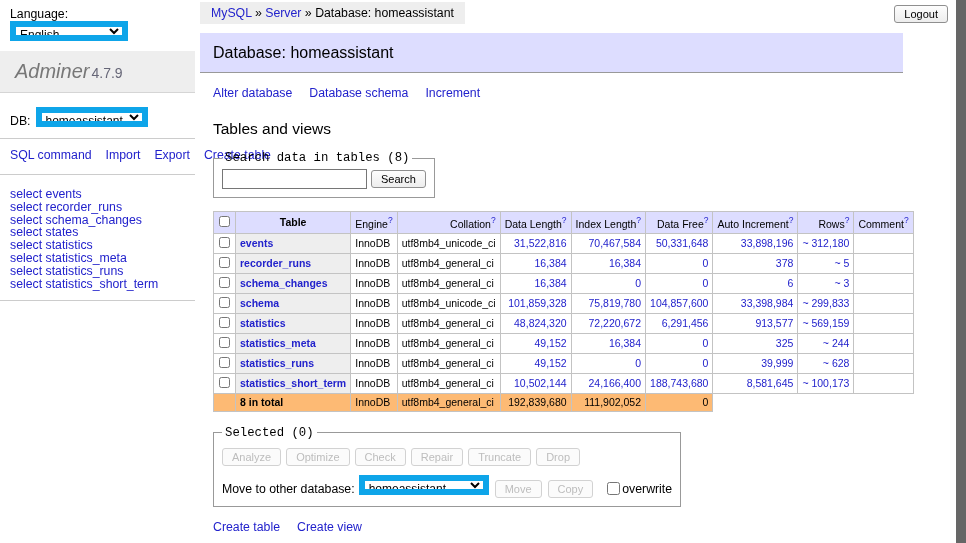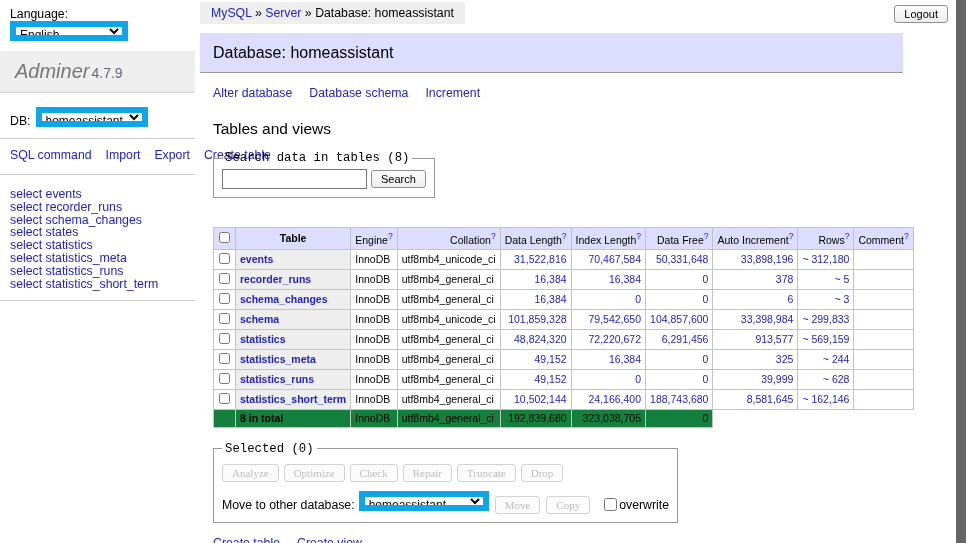--- a/index.html
+++ b/index.html
@@ -9,21 +9,21 @@
     background:#fff; color:#000;
     font-family:"Liberation Sans","DejaVu Sans",sans-serif; font-size:12.3px;
   }
   a { color:#2222cc; text-decoration:none; cursor:pointer; }
   hr { border:0; border-top:1px solid #ccc; margin:8px 0; }
   button {
     font-family:inherit; font-size:11px; color:#000;
     padding:2px 9px; background:linear-gradient(#fdfdfd,#ededed);
     border:1px solid #8f8f8f; border-radius:3px;
   }
-  button:disabled { color:#bdbdbd; border-color:#d2d2d2; background:#fbfbfb;font-family:Liberation Serif, serif; }
+  button:disabled { color:#bdbdbd; border-color:#d2d2d2; background:#fbfbfb; }
   select {
     font-family:inherit; font-size:12px; border:6px solid #0ea5e9; background:#fff; height:20px;
   }
   input[type=text] { border:1px solid #767676; height:20px; font-family:inherit; font-size:12px; padding:1px 3px; }
 
   
   .sidebar { position:absolute; left:0; top:0; width:195px; }
   .lang-row { padding:7px 0 0 10px; }
   .lang-row label { margin-right:14px; }
   .lang-row select { width:118px; }
@@ -53,34 +53,34 @@
   }
   .content { padding-left:13px; }
   p.links { margin:13px 0 0; }
   p.links a { margin-right:17px; }
   h3 { font-size:15.5px; font-weight:normal; margin:20px 0 13px; }
 
   fieldset { display:inline-block; border:1px solid #999; margin:0; padding:4px 8px 8px; }
   legend { padding:0 3px;font-family:Liberation Mono, monospace; }
   .search-fs input { width:145px; margin-right:4px; }
 
-  table.db-tables { border-collapse:collapse; margin-top:29px; font-size:10.5px; }
+  table.db-tables { border-collapse:collapse; margin-top:13px; font-size:10.5px; }
   .db-tables td, .db-tables th { border:1px solid #c3c3c3; padding:2px 4px; white-space:nowrap; line-height:13px; }
   .db-tables thead td { background:#ddf; text-align:right; }
   .db-tables thead td.col-table { font-weight:bold; text-align:center; }
   .db-tables tbody th { background:#eee; text-align:left; }
   .db-tables tbody th a { font-weight:bold; }
   .db-tables .chk { text-align:center; width:18px; }
   .db-tables .chk input { margin:1px; width:11px; height:11px; }
   .db-tables .num { text-align:right; }
   .db-tables sup a { font-size:8.5px; }
   .col-table{width:118px} .col-engine{width:42px} .col-collation{width:98px}
   .col-dlen{width:72px} .col-ilen{width:74px} .col-dfree{width:64px}
   .col-auto{width:80px} .col-rows{width:60px} .col-comment{width:56px}
-  tr.total td { background:#15803d; }
+  tr.total td { background:#fdba74; }
   tr.total .total-name { font-weight:bold; }
 
   .selected-fs { margin-top:14px; }
   .btn-row { margin:4px 0 9px; }
   .btn-row button { margin-right:5px; }
   .move-row { white-space:nowrap; }
   .move-row select { width:130px; margin-left:4px; }
   .move-row button { margin-left:6px; }
   .move-row .ovr { margin-left:10px; }
   .move-row input[type=checkbox] { vertical-align:-2px; margin-right:2px; }
@@ -178,21 +178,21 @@
             <td class="col-auto num"><a>6</a></td>
             <td class="col-rows num"><a>~ 3</a></td>
             <td class="col-comment"></td>
           </tr>
           <tr>
             <td class="chk"><input type="checkbox" style=""></td>
             <th class="col-table"><a>schema</a></th>
             <td class="col-engine">InnoDB</td>
             <td class="col-collation">utf8mb4_unicode_ci</td>
             <td class="col-dlen num"><a>101,859,328</a></td>
-            <td class="col-ilen num"><a>79,542,650</a></td>
+            <td class="col-ilen num"><a>75,819,780</a></td>
             <td class="col-dfree num"><a>104,857,600</a></td>
             <td class="col-auto num"><a>33,398,984</a></td>
             <td class="col-rows num"><a>~ 299,833</a></td>
             <td class="col-comment"></td>
           </tr>
           <tr>
             <td class="chk"><input type="checkbox" style=""></td>
             <th class="col-table"><a>statistics</a></th>
             <td class="col-engine">InnoDB</td>
             <td class="col-collation">utf8mb4_general_ci</td>
@@ -229,30 +229,30 @@
           </tr>
           <tr>
             <td class="chk"><input type="checkbox" style=""></td>
             <th class="col-table"><a>statistics_short_term</a></th>
             <td class="col-engine">InnoDB</td>
             <td class="col-collation">utf8mb4_general_ci</td>
             <td class="col-dlen num"><a>10,502,144</a></td>
             <td class="col-ilen num"><a>24,166,400</a></td>
             <td class="col-dfree num"><a>188,743,680</a></td>
             <td class="col-auto num"><a>8,581,645</a></td>
-            <td class="col-rows num"><a>~ 162,146</a></td>
+            <td class="col-rows num"><a>~ 100,173</a></td>
             <td class="col-comment"></td>
           </tr>
           <tr class="total">
             <td class="chk"></td>
             <td class="col-table total-name">8 in total</td>
             <td class="col-engine">InnoDB</td>
             <td class="col-collation">utf8mb4_general_ci</td>
             <td class="col-dlen num">192,839,680</td>
-            <td class="col-ilen num">323,038,705</td>
+            <td class="col-ilen num">111,902,052</td>
             <td class="col-dfree num">0</td>
           </tr>
         </tbody>
       </table>
     <fieldset class="selected-fs">
       <legend>Selected (0)</legend>
       <div class="btn-row"><button disabled="">Analyze</button><button disabled="">Optimize</button><button disabled="">Check</button><button disabled="">Repair</button><button disabled="">Truncate</button><button disabled="">Drop</button></div>
       <div class="move-row">
         <span>Move to other database:</span><select><option>homeassistant</option></select><span><button disabled="">Move</button><button disabled="">Copy</button></span><span class="ovr"><input type="checkbox" style=""><span>overwrite</span></span>
       </div>

